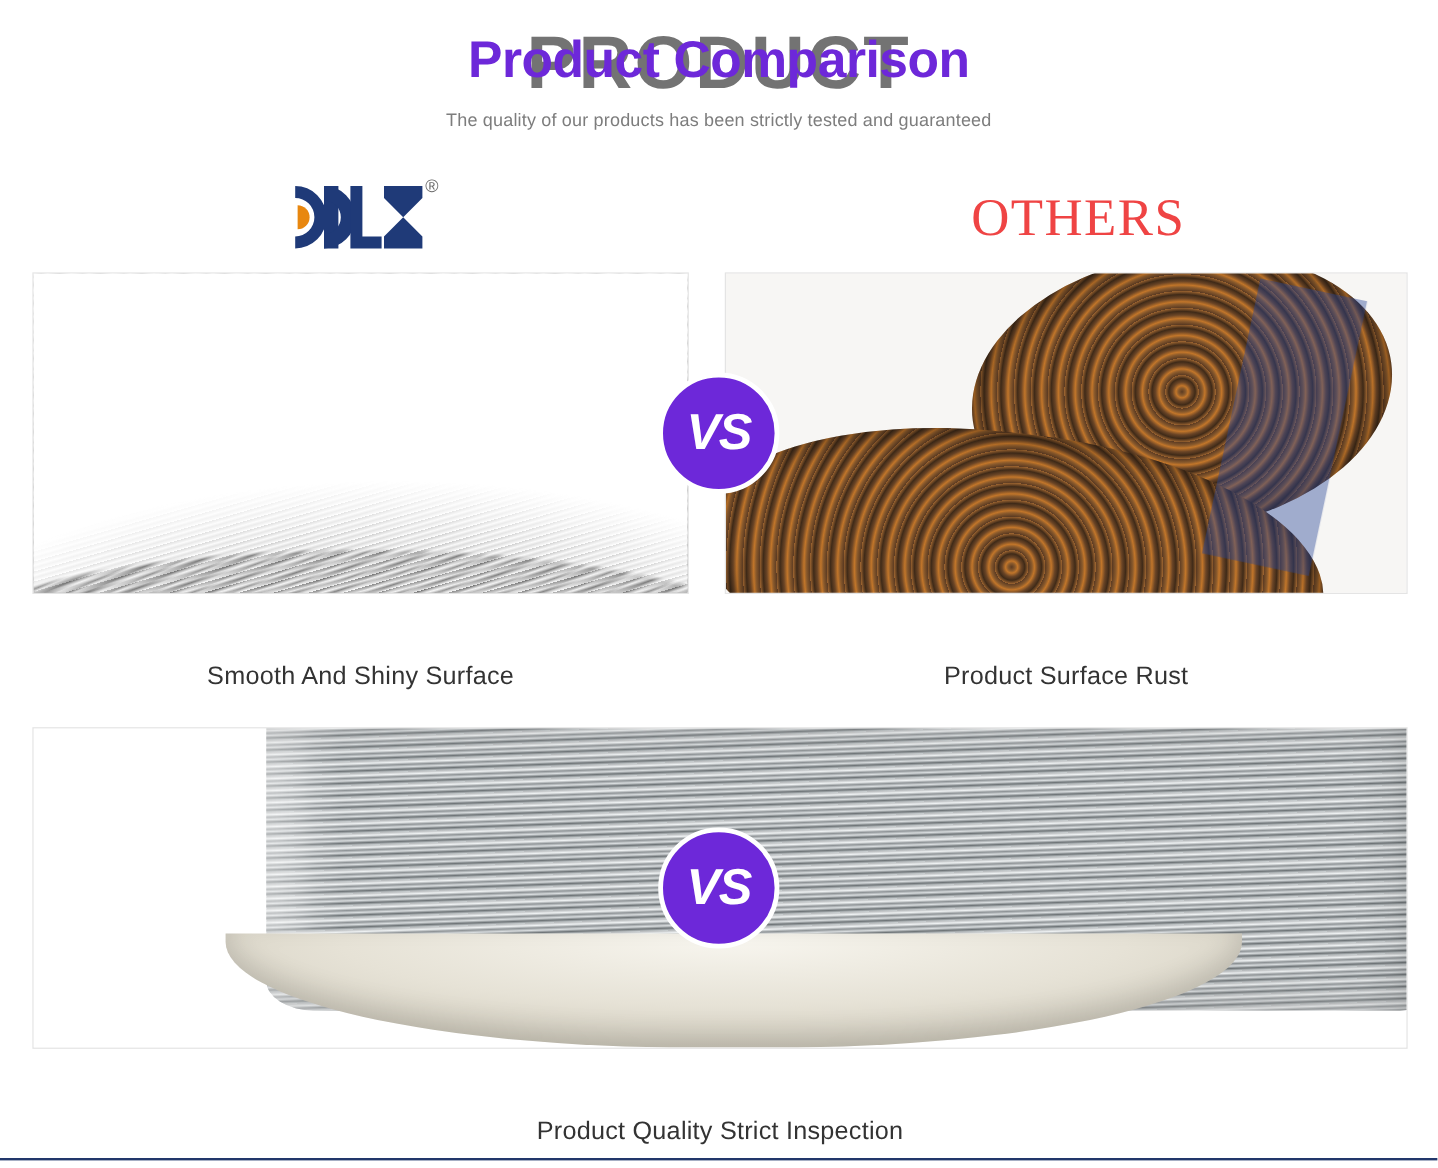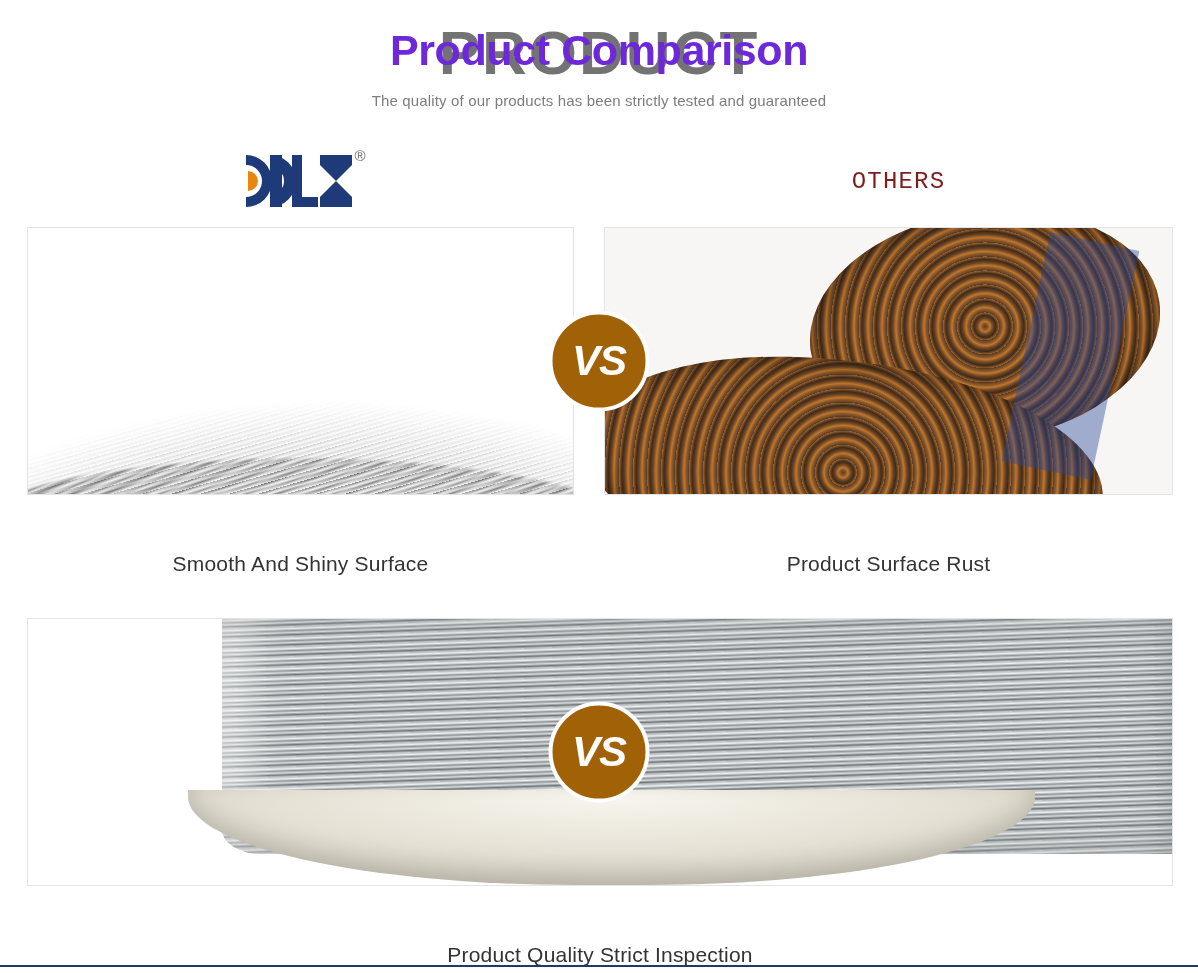--- a/index.html
+++ b/index.html
@@ -91,25 +91,25 @@
 
   .reg-mark {
     position: absolute;
     top: 2px;
     right: -6px;
     font-size: 15px;
     color: #6a6a6a;
   }
 
   .others-label {
-    font-size: 24px;
-    color: #7f1d1d;
+    font-size: 44px;
+    color: #ef4444;
     letter-spacing: 1.2px;
     font-weight: 400;
-    font-family: Liberation Mono, monospace;
+    font-family: Liberation Serif, serif;
   }
 
   
   .compare {
     position: relative;
     width: 100%;
   }
 
   .row {
     position: relative;
@@ -119,21 +119,21 @@
 
   .cell {
     flex: 1 1 50%;
     display: flex;
     flex-direction: column;
     align-items: center;
     gap: 33px;
   }
 
   .cell-left  { padding: 0 25px 0 27px; }
-  .cell-right { padding: 0 25px 16px 5px; justify-content: space-between; }
+  .cell-right { padding: 0 25px 4px 5px; justify-content: space-between; }
 
   .photo {
     position: relative;
     width: 100%;
     height: 268px;
     border: 1px solid #e4e4e4;
     overflow: hidden;
     background: #fbfbfb;
   }
 
@@ -154,21 +154,21 @@
 
   
   .vs-badge {
     position: absolute;
     left: 50%;
     top: 134px;
     transform: translate(-50%, -50%);
     width: 101px;
     height: 101px;
     border-radius: 50%;
-    background: #a16207;
+    background: #6d28d9;
     border: 4px solid #ffffff;
     display: flex;
     align-items: center;
     justify-content: center;
     z-index: 20;
     box-shadow: 0 0 0 0 rgba(0,0,0,0);
   }
 
   .vs-text {
     color: #ffffff;

